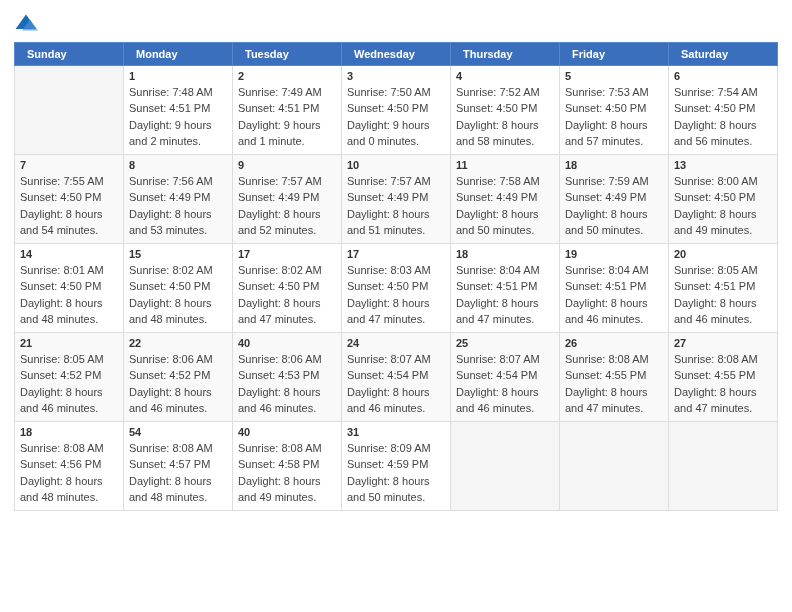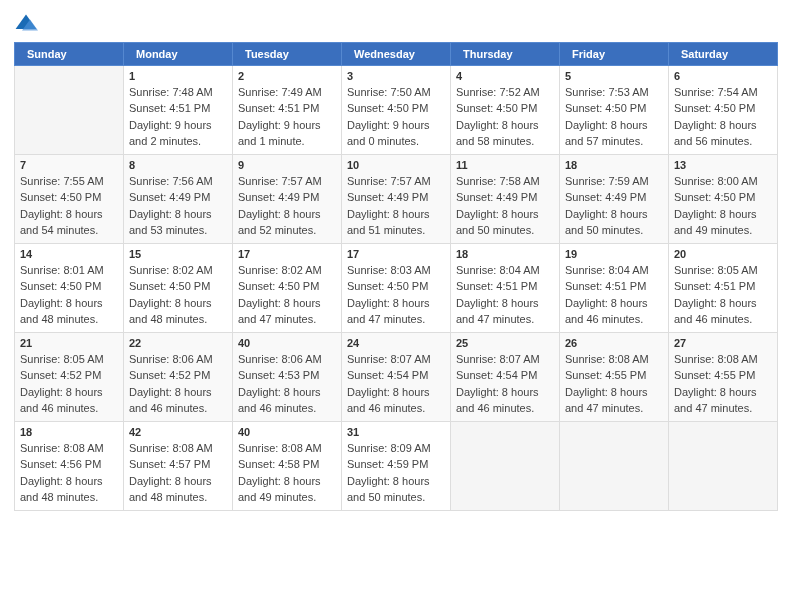--- a/index.html
+++ b/index.html
@@ -241,21 +241,21 @@
             <span class="day-number">27</span>
             <div class="day-info">Sunrise: 8:08 AM<br>Sunset: 4:55 PM<br>Daylight: 8 hours<br>and 47 minutes.</div>
           </td>
         </tr>
         <tr>
           <td>
             <span class="day-number">18</span>
             <div class="day-info">Sunrise: 8:08 AM<br>Sunset: 4:56 PM<br>Daylight: 8 hours<br>and 48 minutes.</div>
           </td>
           <td>
-            <span class="day-number">42</span>
+            <span class="day-number">54</span>
             <div class="day-info">Sunrise: 8:08 AM<br>Sunset: 4:57 PM<br>Daylight: 8 hours<br>and 48 minutes.</div>
           </td>
           <td>
             <span class="day-number">40</span>
             <div class="day-info">Sunrise: 8:08 AM<br>Sunset: 4:58 PM<br>Daylight: 8 hours<br>and 49 minutes.</div>
           </td>
           <td>
             <span class="day-number">31</span>
             <div class="day-info">Sunrise: 8:09 AM<br>Sunset: 4:59 PM<br>Daylight: 8 hours<br>and 50 minutes.</div>
           </td>

